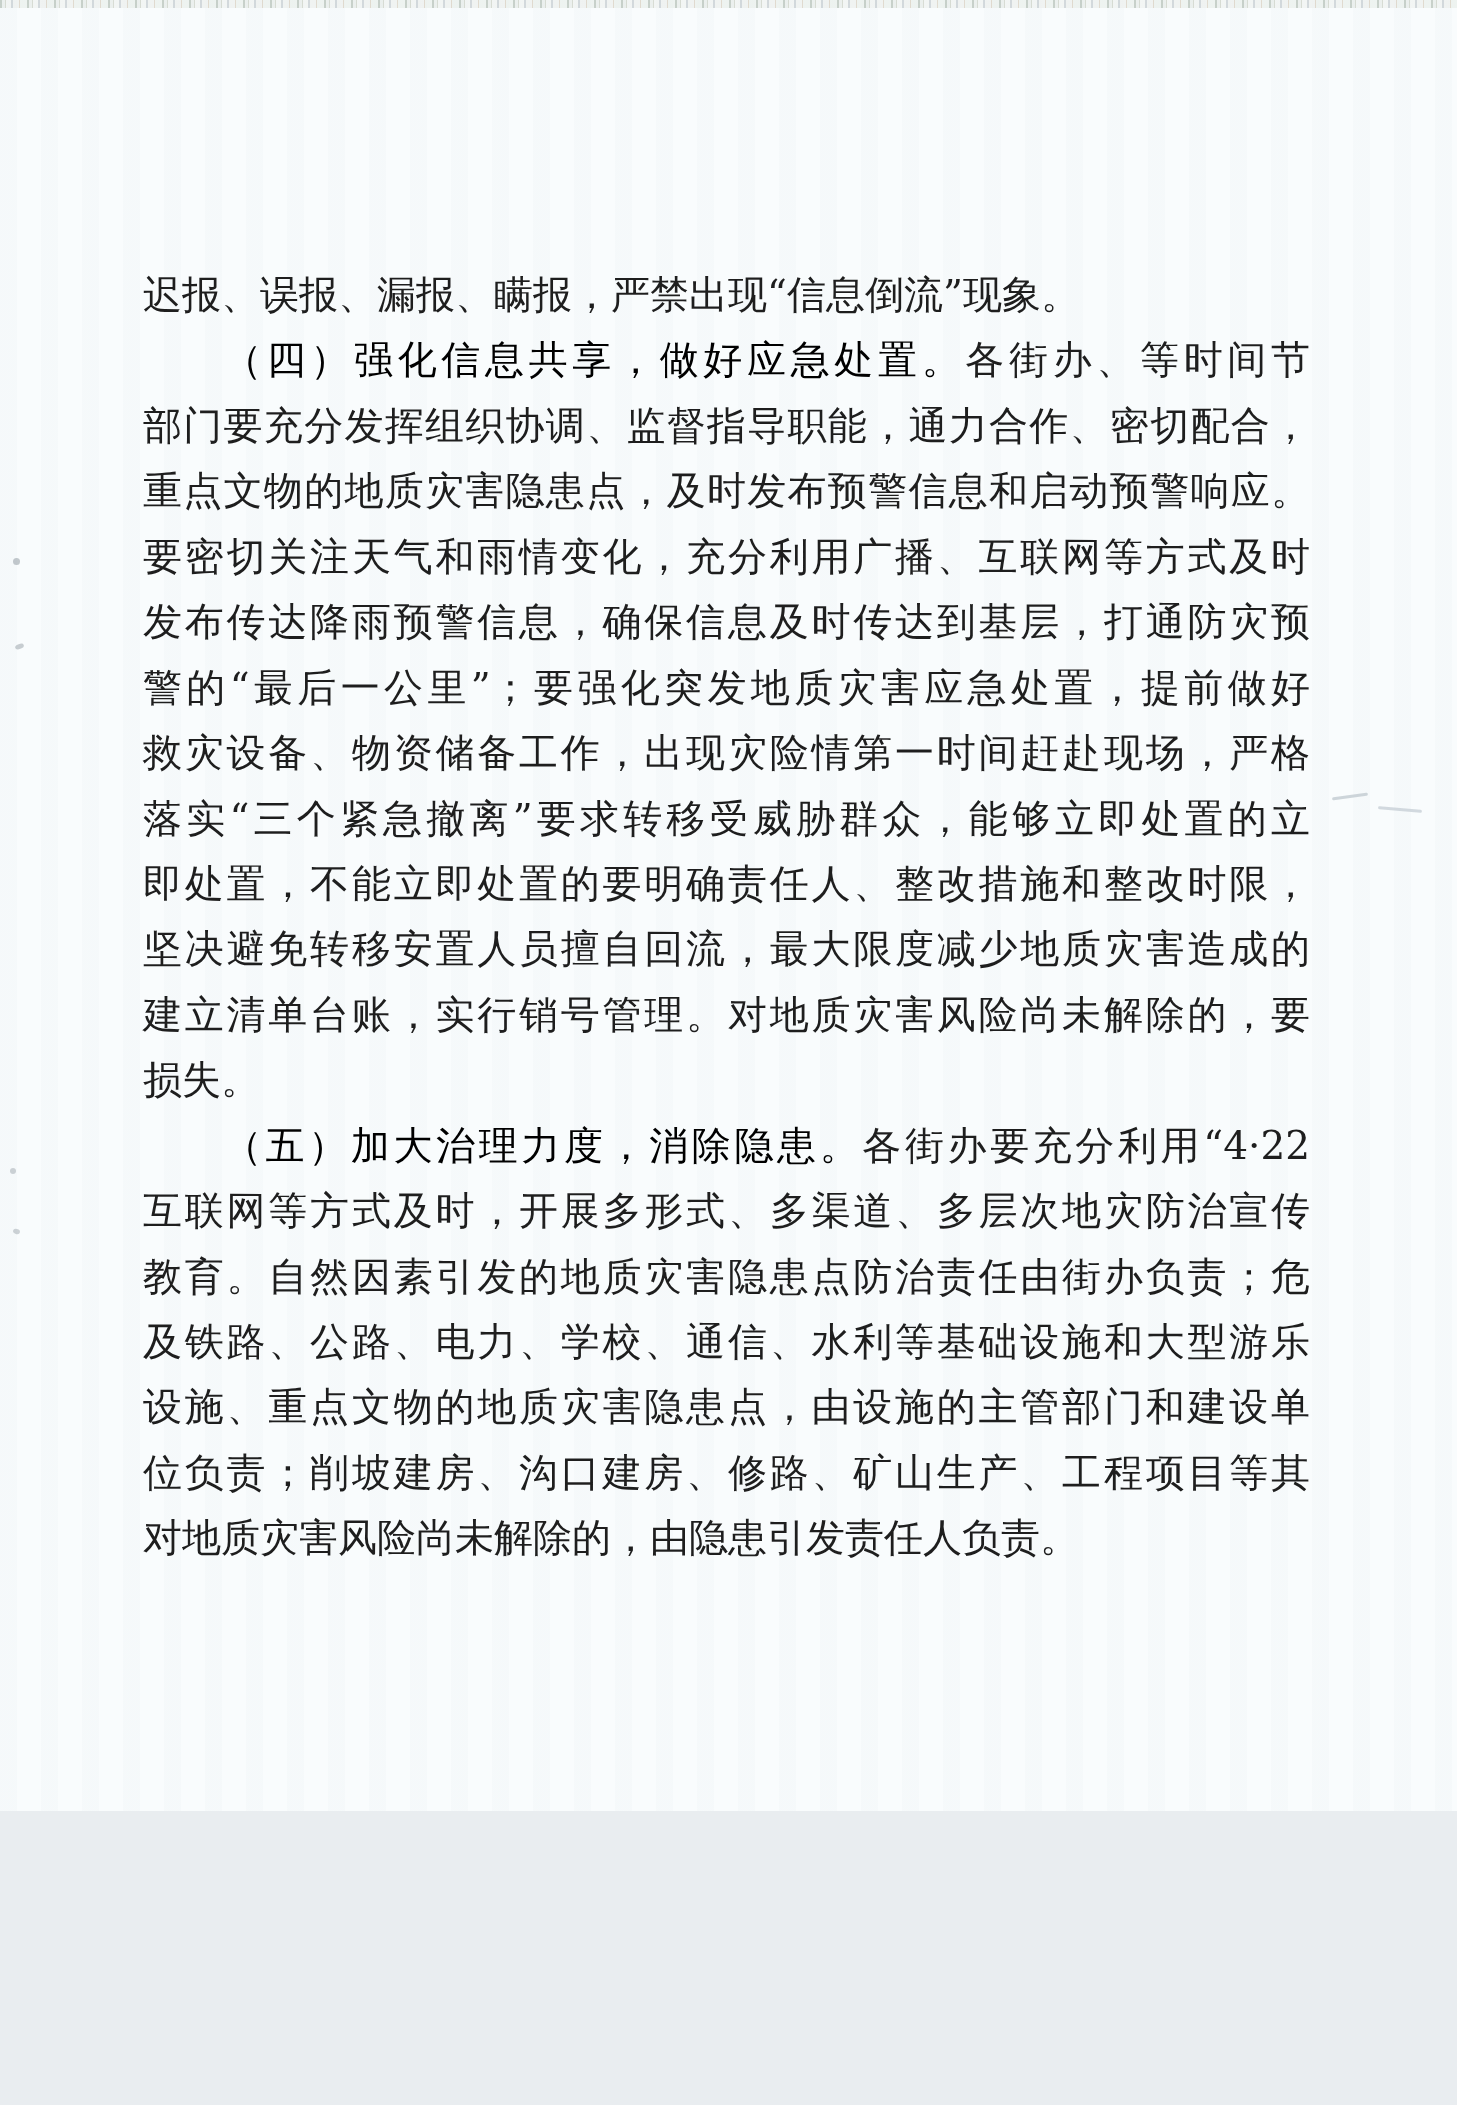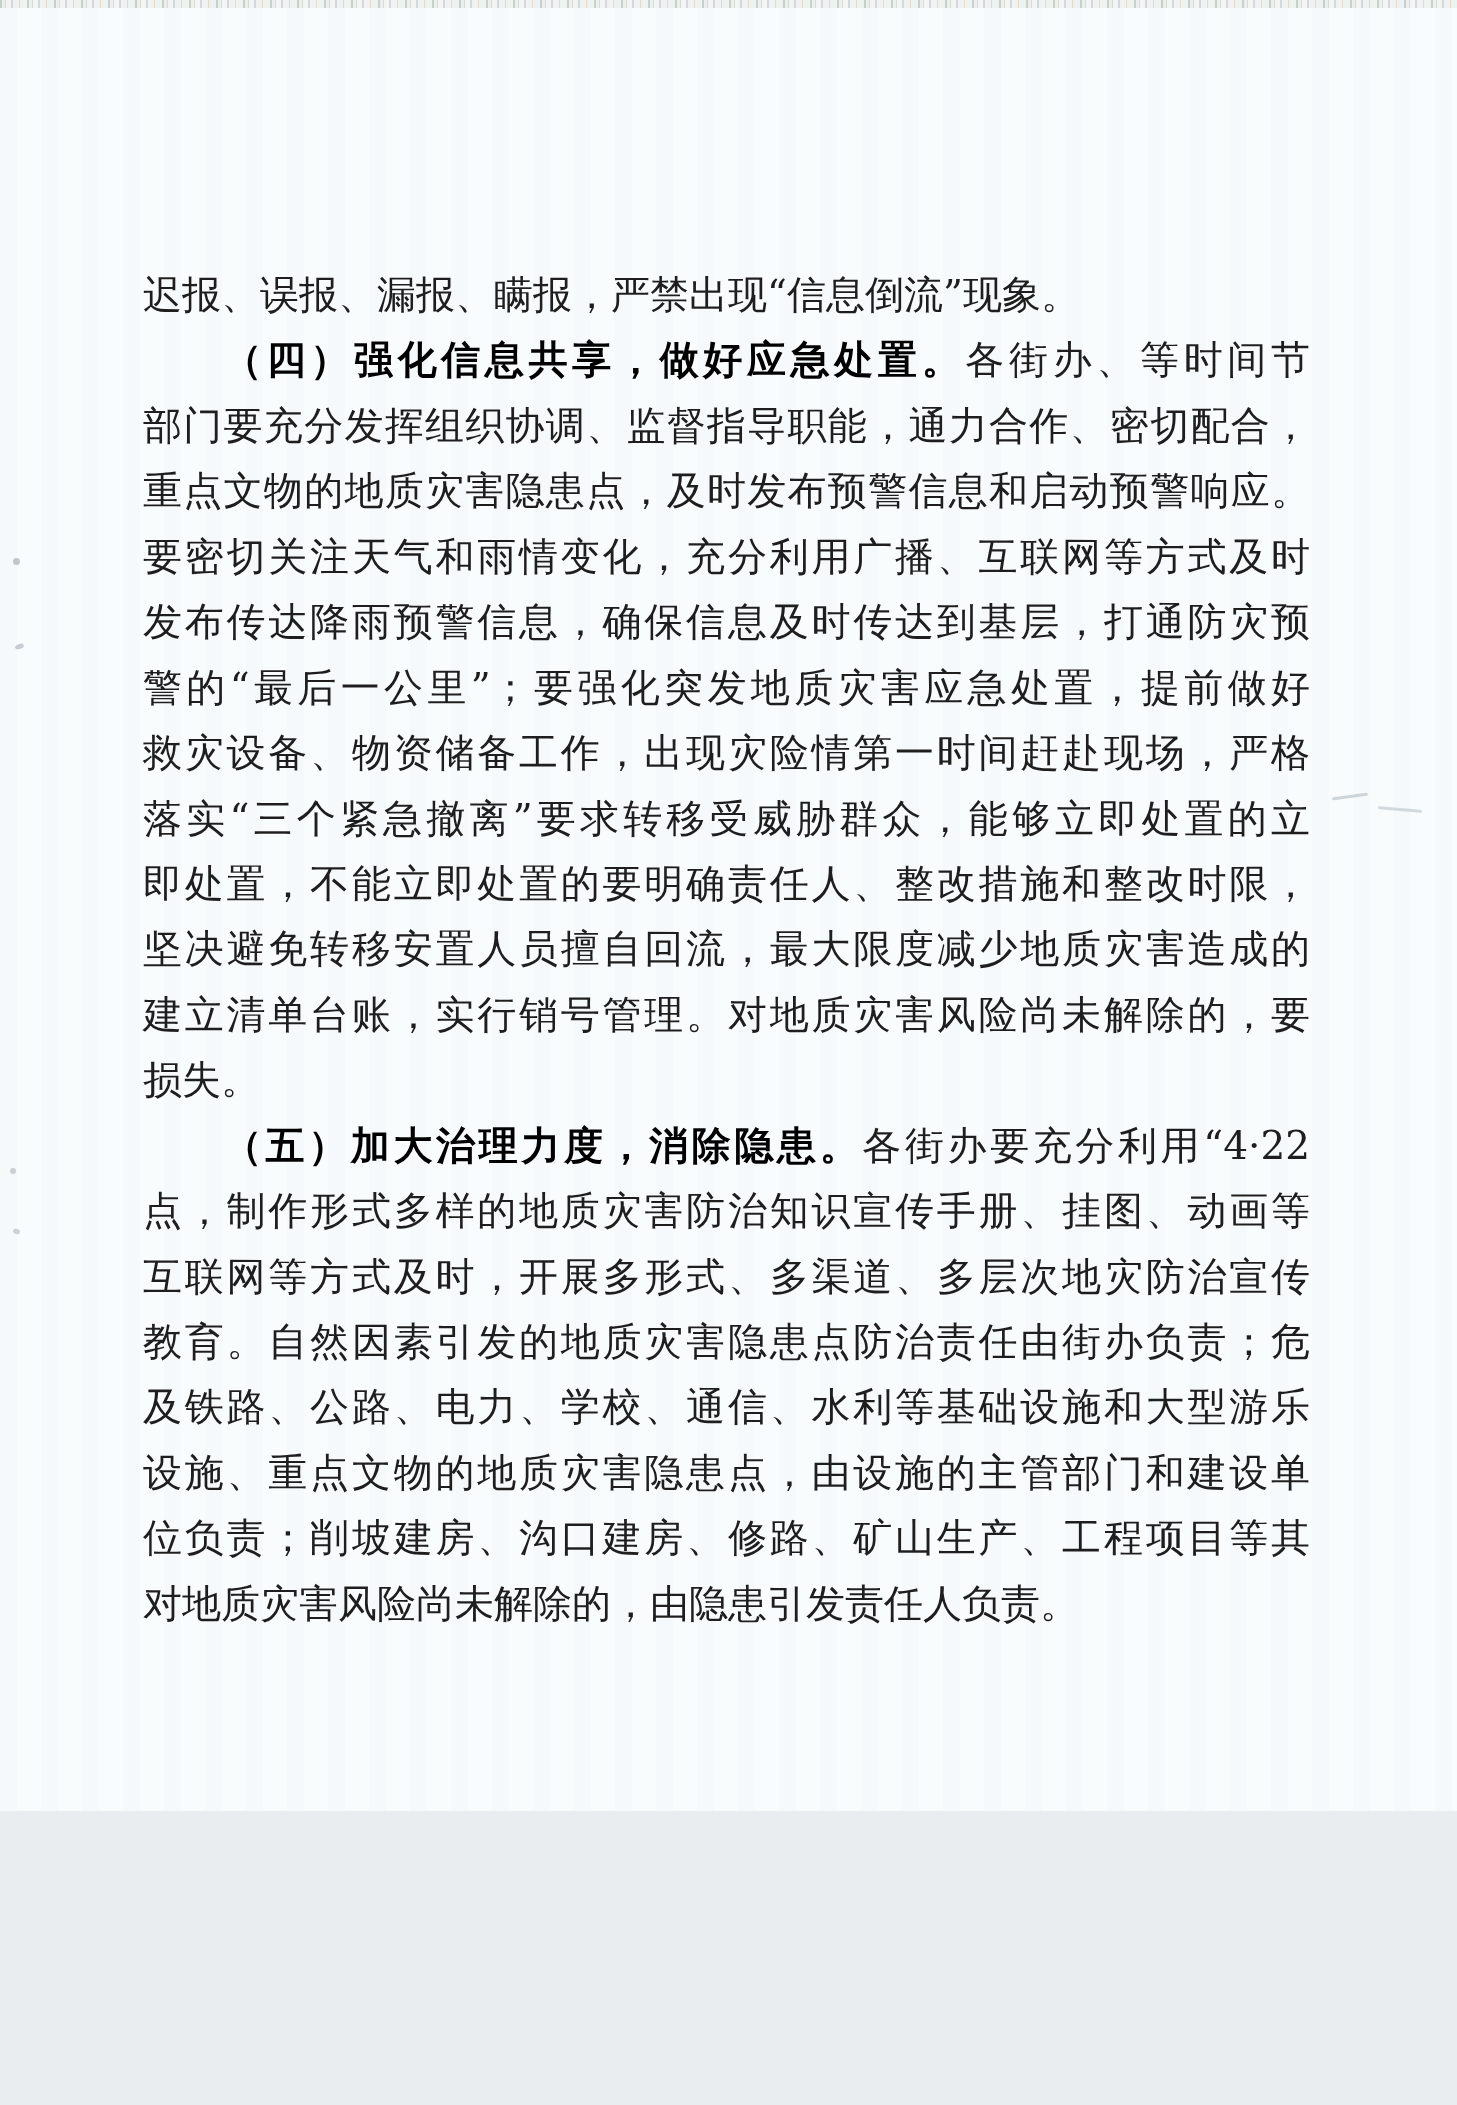--- a/index.html
+++ b/index.html
@@ -29,21 +29,21 @@
     position:absolute;left:143px;top:262px;width:1167px;
     font-size:39px;color:#1e1e1e;
   }
   .line{
     margin:0;height:65.45px;line-height:65.45px;
     text-align:justify;text-align-last:justify;
     overflow:visible;white-space:normal;
   }
   .line.end{text-align-last:left;}
   .line.indent{padding-left:80px;}
-  .hd{font-weight:bold;color:#000;}
+  .hd{font-weight:normal;color:#000;}
   .page-number{
     position:absolute;top:1947px;left:0;width:1457px;
     text-align:center;font-size:33px;color:#2b2b2b;letter-spacing:2px;
   }
   
   .speck{position:absolute;background:#8a949b;border-radius:50%;}
   .speck.s1{left:13px;top:558px;width:7px;height:7px;opacity:.5;}
   .speck.s2{left:15px;top:644px;width:9px;height:5px;opacity:.45;transform:rotate(-20deg);}
   .speck.s3{left:10px;top:1168px;width:6px;height:6px;opacity:.4;}
   .speck.s4{left:13px;top:1229px;width:7px;height:5px;opacity:.4;transform:rotate(15deg);}
@@ -71,21 +71,20 @@
     <p class="line">警的“最后一公里”；要强化突发地质灾害应急处置，提前做好</p>
     <p class="line">救灾设备、物资储备工作，出现灾险情第一时间赶赴现场，严格</p>
     <p class="line">落实“三个紧急撤离”要求转移受威胁群众，能够立即处置的立</p>
     <p class="line">即处置，不能立即处置的要明确责任人、整改措施和整改时限，</p>
     <p class="line">坚决避免转移安置人员擅自回流，最大限度减少地质灾害造成的</p>
     <p class="line">建立清单台账，实行销号管理。对地质灾害风险尚未解除的，要</p>
     <p class="line end">损失。</p>
 
     <p class="line indent"><span class="hd">（五）加大治理力度，消除隐患。</span><span>各街办要充分利用“4·22</span></p>
 
-    <p class="line">点，制作形式多样的地质灾害防治知识宣传手册、挂图、动画等</p>
     <p class="line">互联网等方式及时，开展多形式、多渠道、多层次地灾防治宣传</p>
     <p class="line">教育。自然因素引发的地质灾害隐患点防治责任由街办负责；危</p>
     <p class="line">及铁路、公路、电力、学校、通信、水利等基础设施和大型游乐</p>
     <p class="line">设施、重点文物的地质灾害隐患点，由设施的主管部门和建设单</p>
     <p class="line">位负责；削坡建房、沟口建房、修路、矿山生产、工程项目等其</p>
     <p class="line end">对地质灾害风险尚未解除的，由隐患引发责任人负责。</p>
 
   </main>
 
   <div class="page-number">—9—</div>

